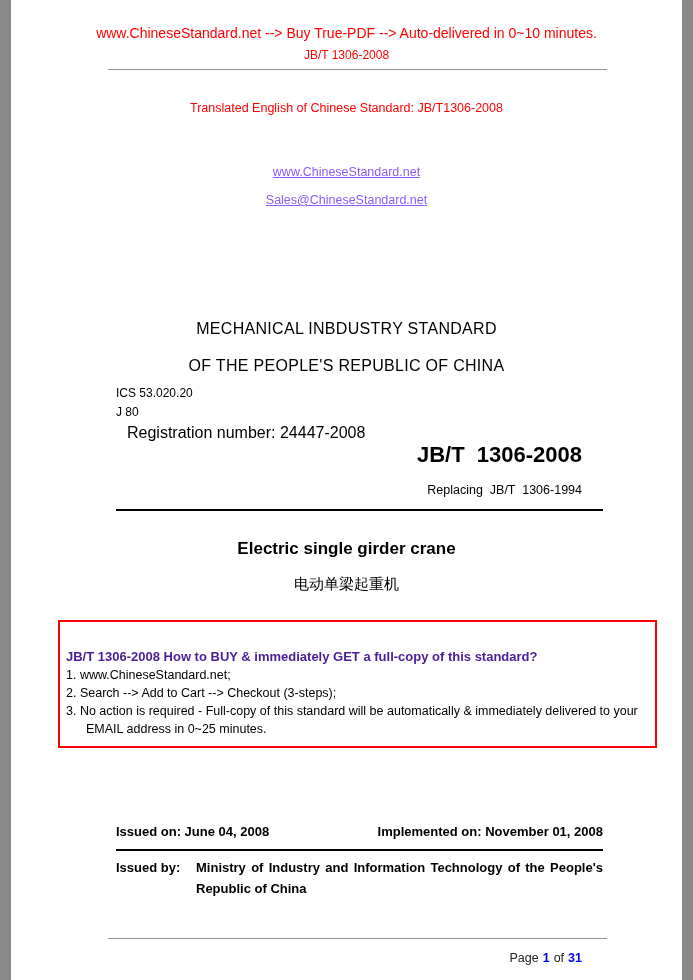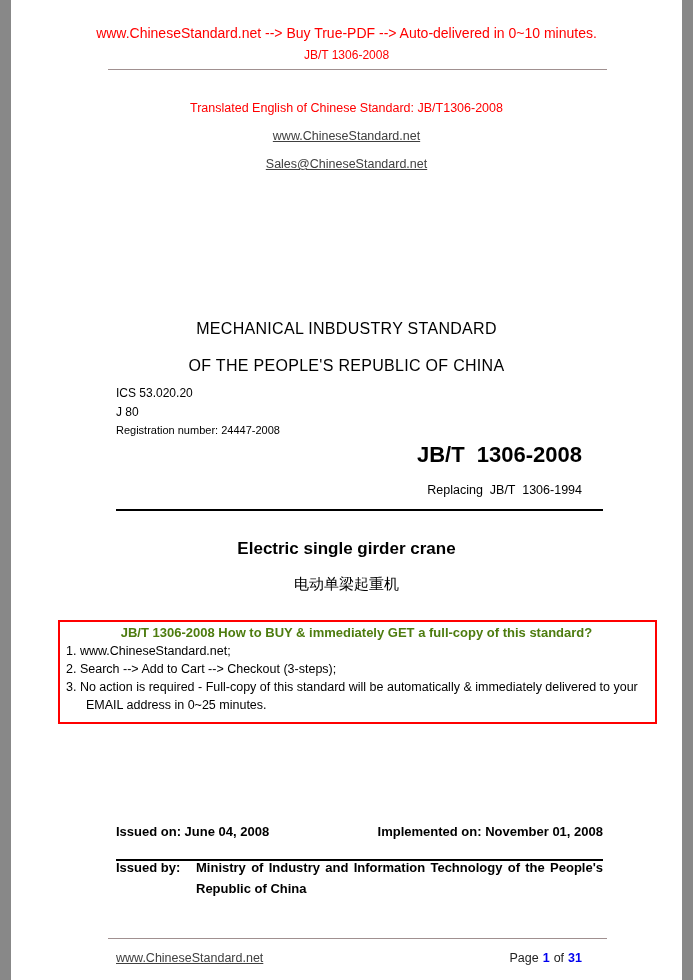--- a/index.html
+++ b/index.html
@@ -5,60 +5,60 @@
   * { margin:0; padding:0; box-sizing:border-box; }
   html,body { background:#888; }
   body { font-family:"Liberation Sans", sans-serif; }
   .page {
     position:relative; width:671px; height:980px; margin:0 auto;
     background:#ffffff; overflow:hidden; color:#000;
   }
   .abs { position:absolute; }
   .center { left:0; right:0; text-align:center; }
   .red { color:#ff0000; }
-  .link { color:#404040; text-decoration:underline; cursor:pointer; }
+  .link { color:#8b5cf6; text-decoration:underline; cursor:pointer;margin-top:36px; }
 
   .promo { top:25px; font-size:14px; }
   .code-top { top:48px; font-size:12px; }
   .rule { border-top:1px solid #a09090; }
   .rule-top { top:69px; left:97px; width:499px; }
   .translated { top:101px; font-size:12.5px; }
   .site-link { top:129px; font-size:12.5px; }
   .sales-link { top:157px; font-size:12.5px; }
 
   .jb-logo { top:250px; right:100px; font-size:46px; font-weight:bold; letter-spacing:1px; }
 
   .std-line1 { top:320px; font-size:16px; letter-spacing:0.3px; }
   .std-line2 { top:357px; font-size:16px; letter-spacing:0.3px; }
 
   .ics   { top:386px; left:105px; font-size:12px; }
   .jclass{ top:405px; left:105px; font-size:12px; }
-  .reg   { top:424px; left:105px; font-size:11px; }
+  .reg   { top:424px; left:116px; font-size:16px; }
 
   .big-code  { top:442px; right:100px; font-size:22px; font-weight:bold; white-space:pre; }
   .replacing { top:483px; right:100px; font-size:12.5px; white-space:pre; }
 
   .rule-black { top:509px; left:105px; width:487px; border-top:2px solid #000; }
 
   .title-en { top:539px; font-size:17px; font-weight:bold; }
   .title-cn { top:575px; font-size:15px; }
 
   .buy-box {
     top:620px; left:47px; width:599px;
     border:2px solid #ff0000; background:#ffffff;
     padding:3px 8px 7px 6px;
   }
-  .buy-heading { text-align:center; color:#4d7c0f; font-weight:bold; font-size:13px; margin-bottom:2px; }
+  .buy-heading { text-align:left; color:#4c1d95; font-weight:bold; font-size:13px; margin-bottom:2px;margin-top:24px; }
   .buy-item { font-size:12.5px; line-height:1.45; padding-left:20px; text-indent:-20px; }
 
   .issue-row {
     top:824px; left:105px; width:487px;
     display:flex; justify-content:space-between;
     font-weight:bold; font-size:13px;
-    padding-bottom:20px; border-bottom:2px solid #000;
+    padding-bottom:10px; border-bottom:2px solid #000;
   }
   .issued-by { top:858px; left:105px; width:487px; display:flex; font-weight:bold; font-size:13px; line-height:1.6; }
   .ib-label { width:80px; flex:0 0 80px; }
   .ib-value { flex:1; text-align:justify; }
 
   .rule-bottom { top:938px; left:97px; width:499px; }
   .footer-link { top:951px; left:105px; font-size:12.5px; }
   .footer-page { top:951px; right:100px; font-size:12.5px; display:inline-flex; gap:4px; color:#222;align-items:center; }
   .pg-num { color:#0000ee; font-weight:bold; }
 </style>

